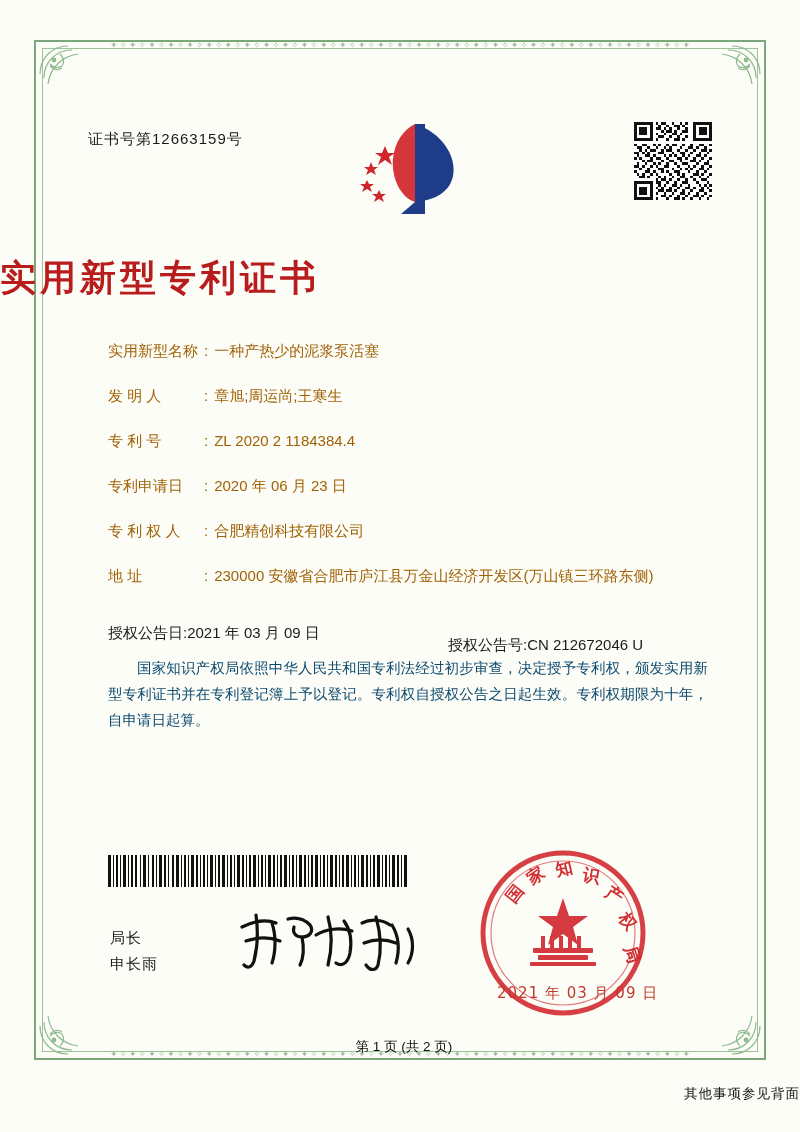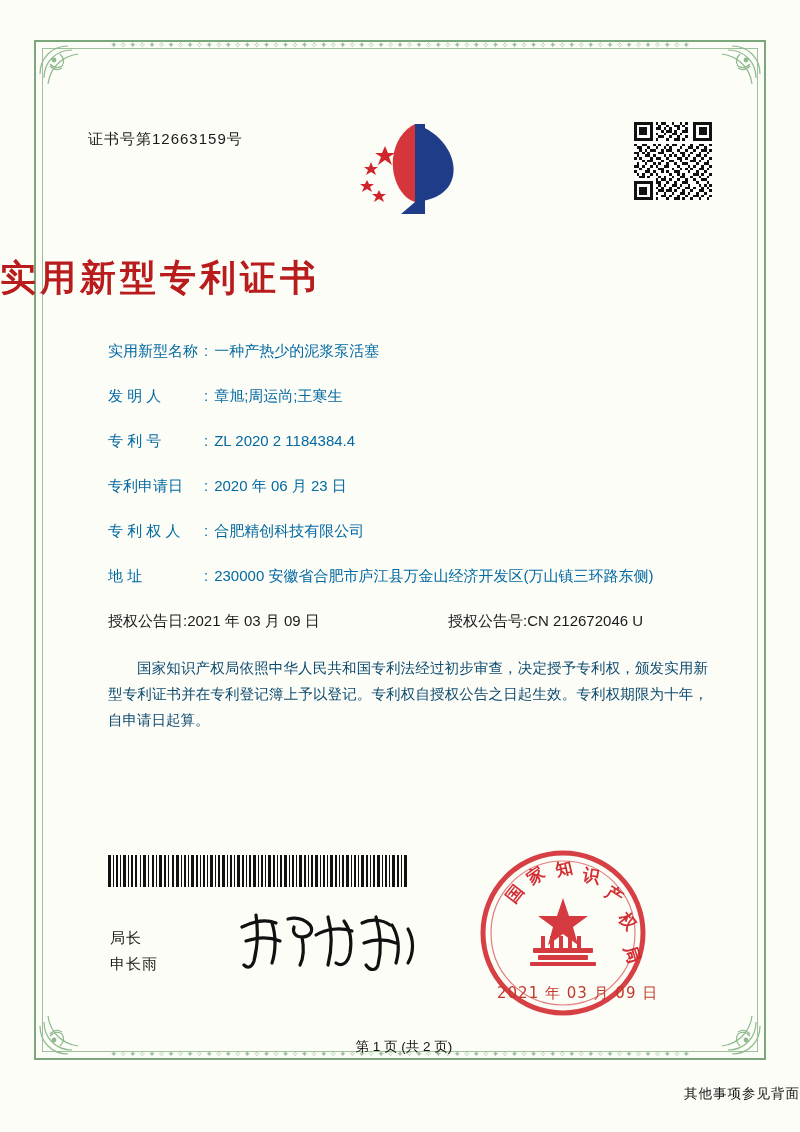--- a/index.html
+++ b/index.html
@@ -112,21 +112,21 @@
     left: 108px;
     right: 92px;
     top: 340px;
   }
   .row {
     display: flex;
     align-items: flex-start;
     font-size: 15px;
     line-height: 22px;
     margin-bottom: 23px;
-    color: #0369a1;
+    color: #a16207;
   }
   .row .label {
     width: 96px;
     flex: 0 0 96px;
     letter-spacing: 0;
     white-space: nowrap;
   }
   .row .label.spread {
     display: flex;
     justify-content: space-between;
@@ -139,21 +139,21 @@
     flex: 1 1 auto;
   }
   .row-split {
     display: flex;
     align-items: center;
     font-size: 15px;
     line-height: 22px;
     margin-bottom: 14px;
   }
   .half-a { flex: 0 0 340px; display: flex; }
-  .half-b { flex: 1 1 auto; display: flex; }
+  .half-b { flex: 1 1 auto; display: flex; margin-top: 24px; }
   .half-a .label, .half-b .label {
     width: auto;
     flex: 0 0 auto;
     white-space: nowrap;
   }
 
   
   .body-text {
     position: absolute;
     left: 108px;

